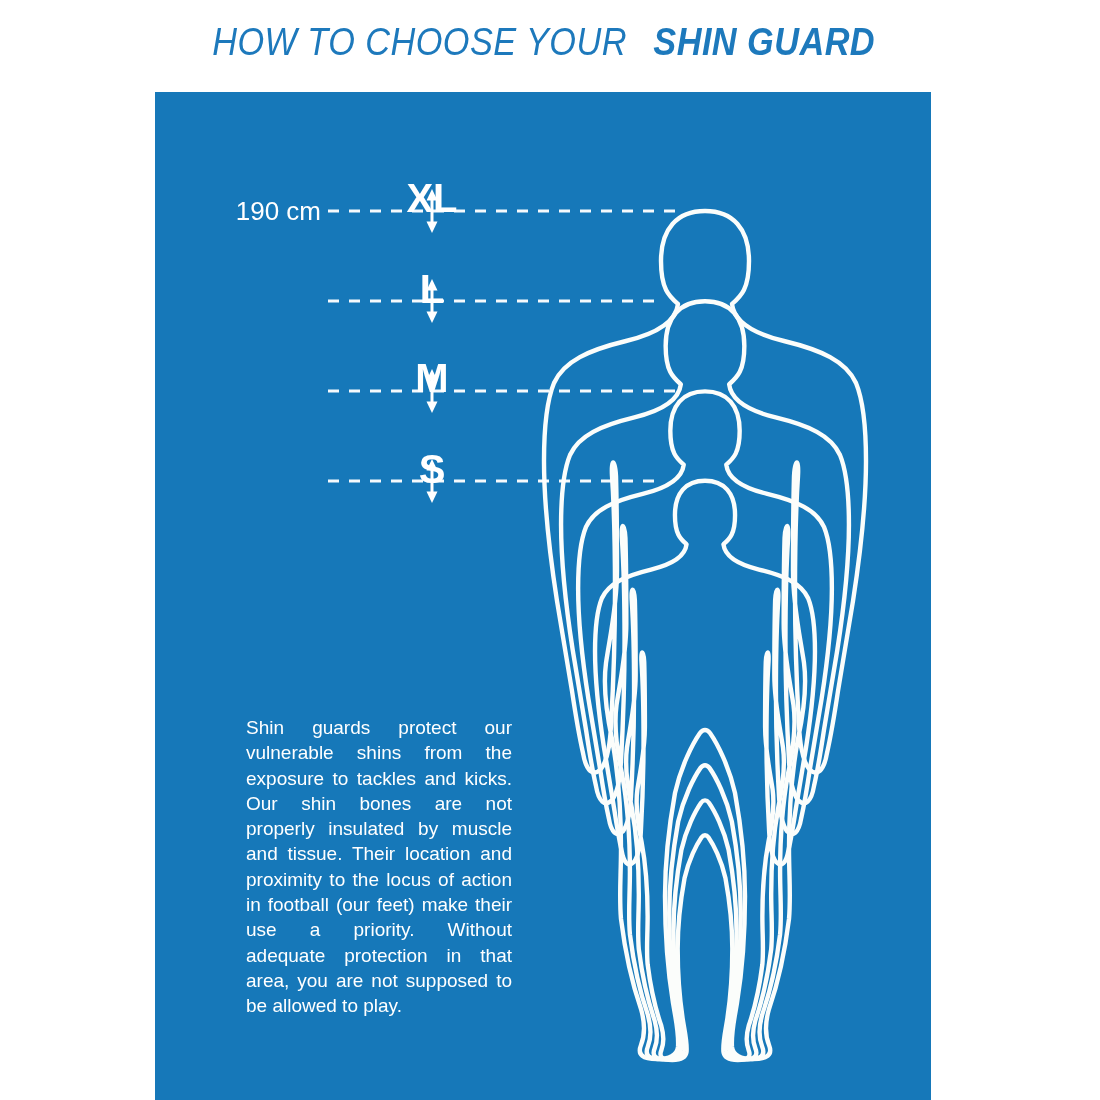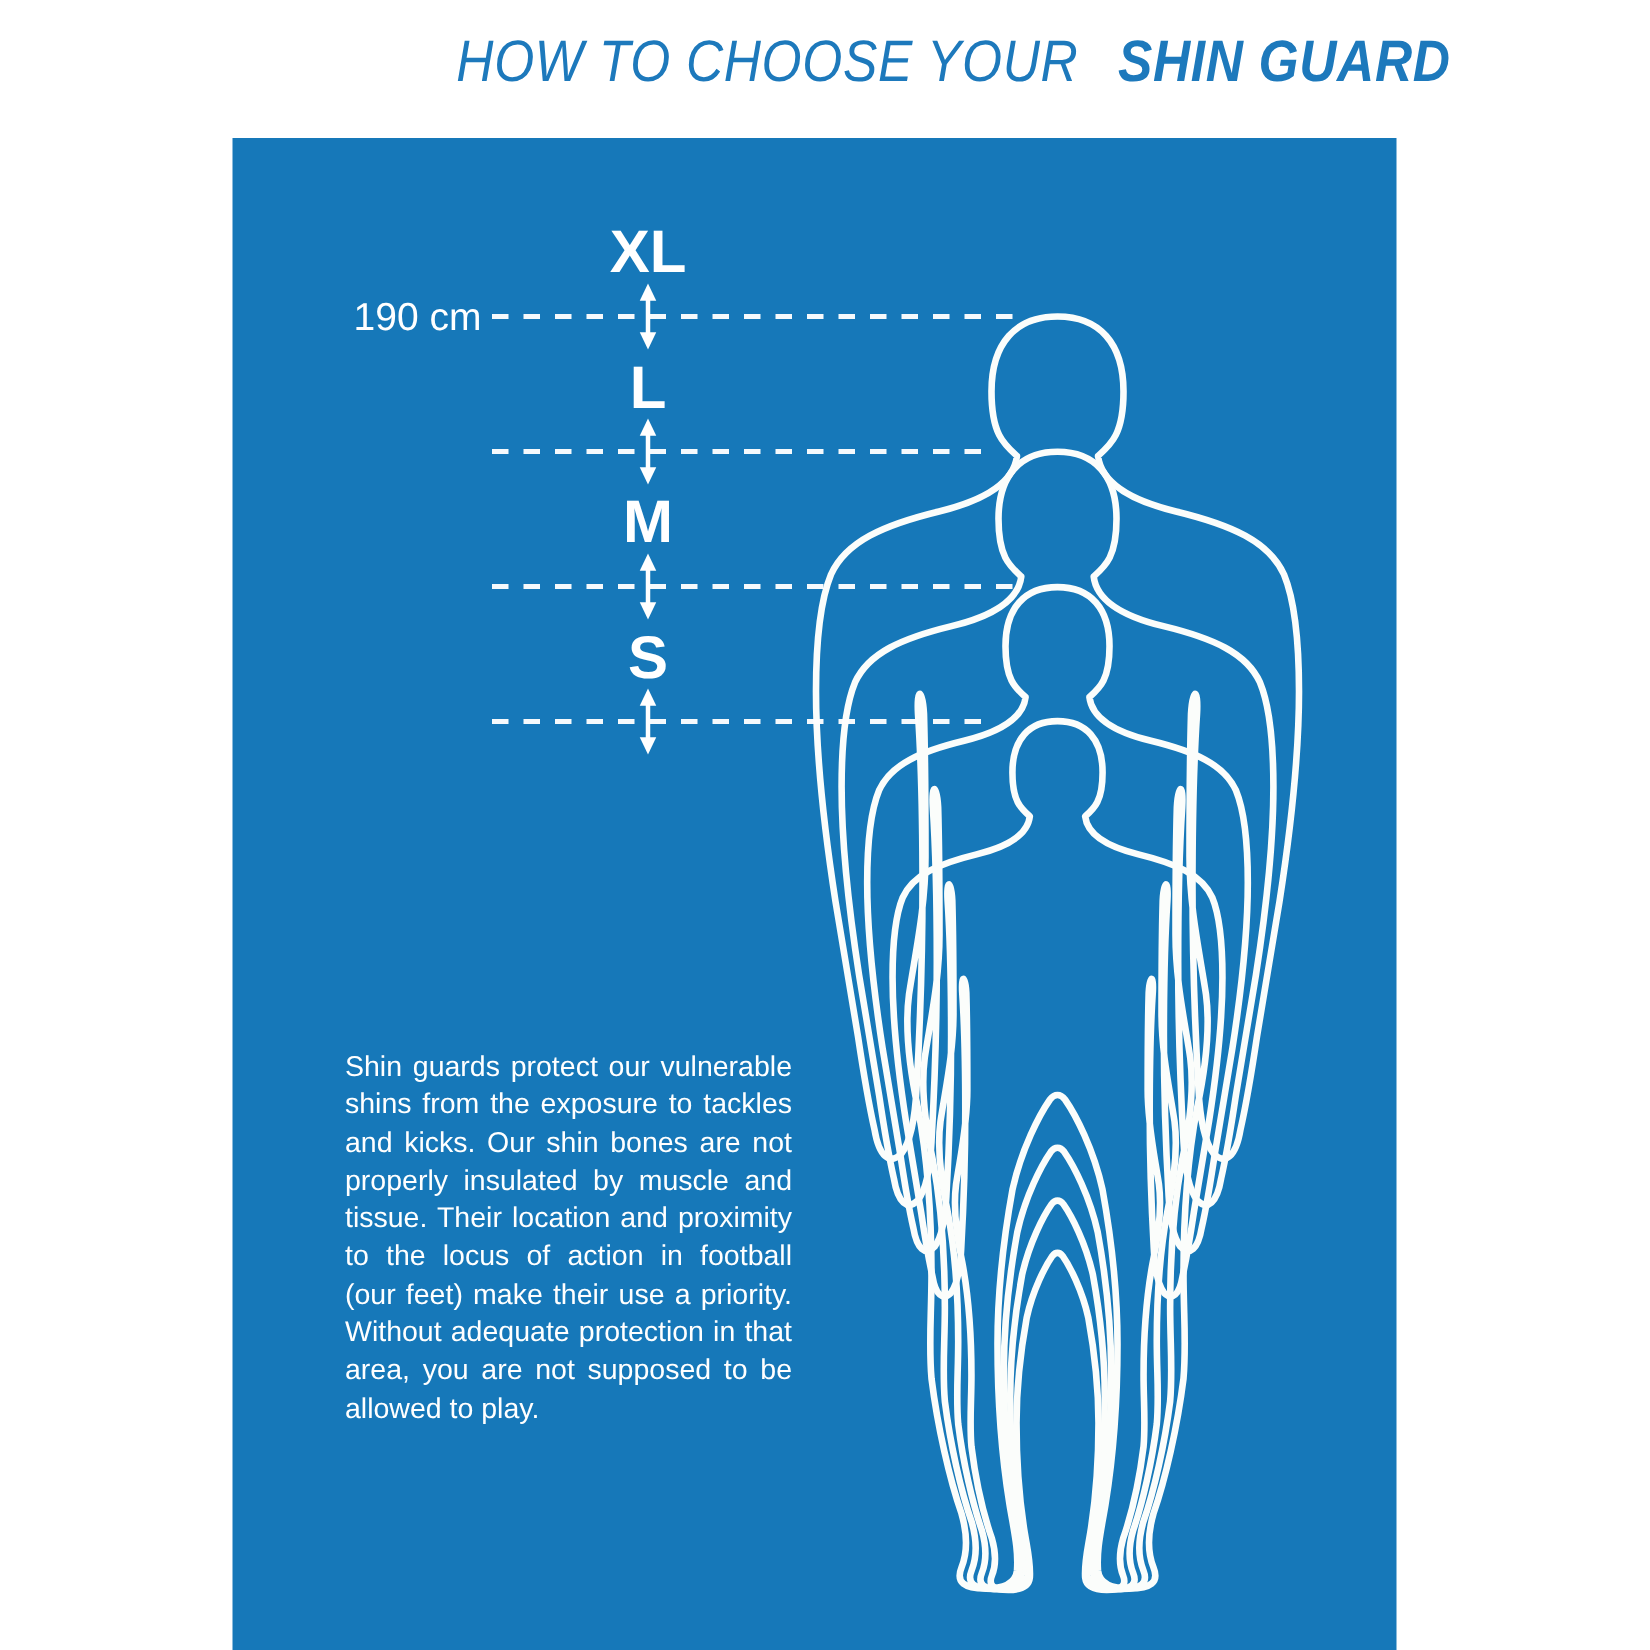--- a/index.html
+++ b/index.html
@@ -9,53 +9,53 @@
   }
   html,body{margin:0;padding:0;}
   body{
     width:1100px;height:1100px;position:relative;overflow:hidden;
     background:#ffffff;
     font-family:"Liberation Sans",sans-serif;
   }
   
   .title{
     position:absolute;top:20px;left:0;width:1012px;
-    display:flex;justify-content:flex-end;
+    display:flex;justify-content:center;
     color:var(--title-blue);
-    font-style:italic;line-height:44px;white-space:nowrap;
+    font-style:italic;line-height:44px;white-space:nowrap;padding-left:38px;
   }
   .title-inner{
     display:flex;align-items:baseline;
     transform:scaleX(0.88);transform-origin:50% 50%;
   }
   .title-prefix{font-size:39px;font-weight:400;letter-spacing:0.5px;}
   .title-product{font-size:39px;font-weight:700;margin-left:30px;letter-spacing:0.5px;}
   
   .panel{
     position:absolute;left:155px;top:92px;width:776px;height:1008px;
     background:var(--panel-blue);
   }
   .panel svg.art{position:absolute;left:0;top:0;}
   
   .size-label{
     position:absolute;left:217px;width:120px;text-align:center;
-    font-weight:700;font-size:40px;line-height:48px;color:#ffffff;
+    font-weight:700;font-size:40px;line-height:48px;color:#ffffff;margin-top:30px;
   }
   .s0{top:52px}.s1{top:143px}.s2{top:232px}.s3{top:323px}.s4{top:410px}
   .height-label{
     position:absolute;left:0;width:166px;text-align:right;
     font-size:26px;font-weight:400;line-height:40px;color:#ffffff;
   }
   .h0{top:99px}.h1{top:189px}.h2{top:279px}.h3{top:369px}
   
   .desc{
     position:absolute;left:75px;top:607px;width:298px;
     color:#ffffff;font-size:19px;line-height:25.3px;text-align:justify;
   }
-  .desc p{margin:0;}
+  .desc p{margin:16px;}
   
   .fig use{
     fill:none;stroke:#fbfdfb;stroke-width:4.4;
     stroke-linejoin:round;stroke-linecap:round;
   }
   .dash{
     stroke:var(--line-white);stroke-width:3.2;
     stroke-dasharray:11 10;opacity:0.96;
   }
   .arrow-shaft{stroke:#ffffff;stroke-width:3;}

